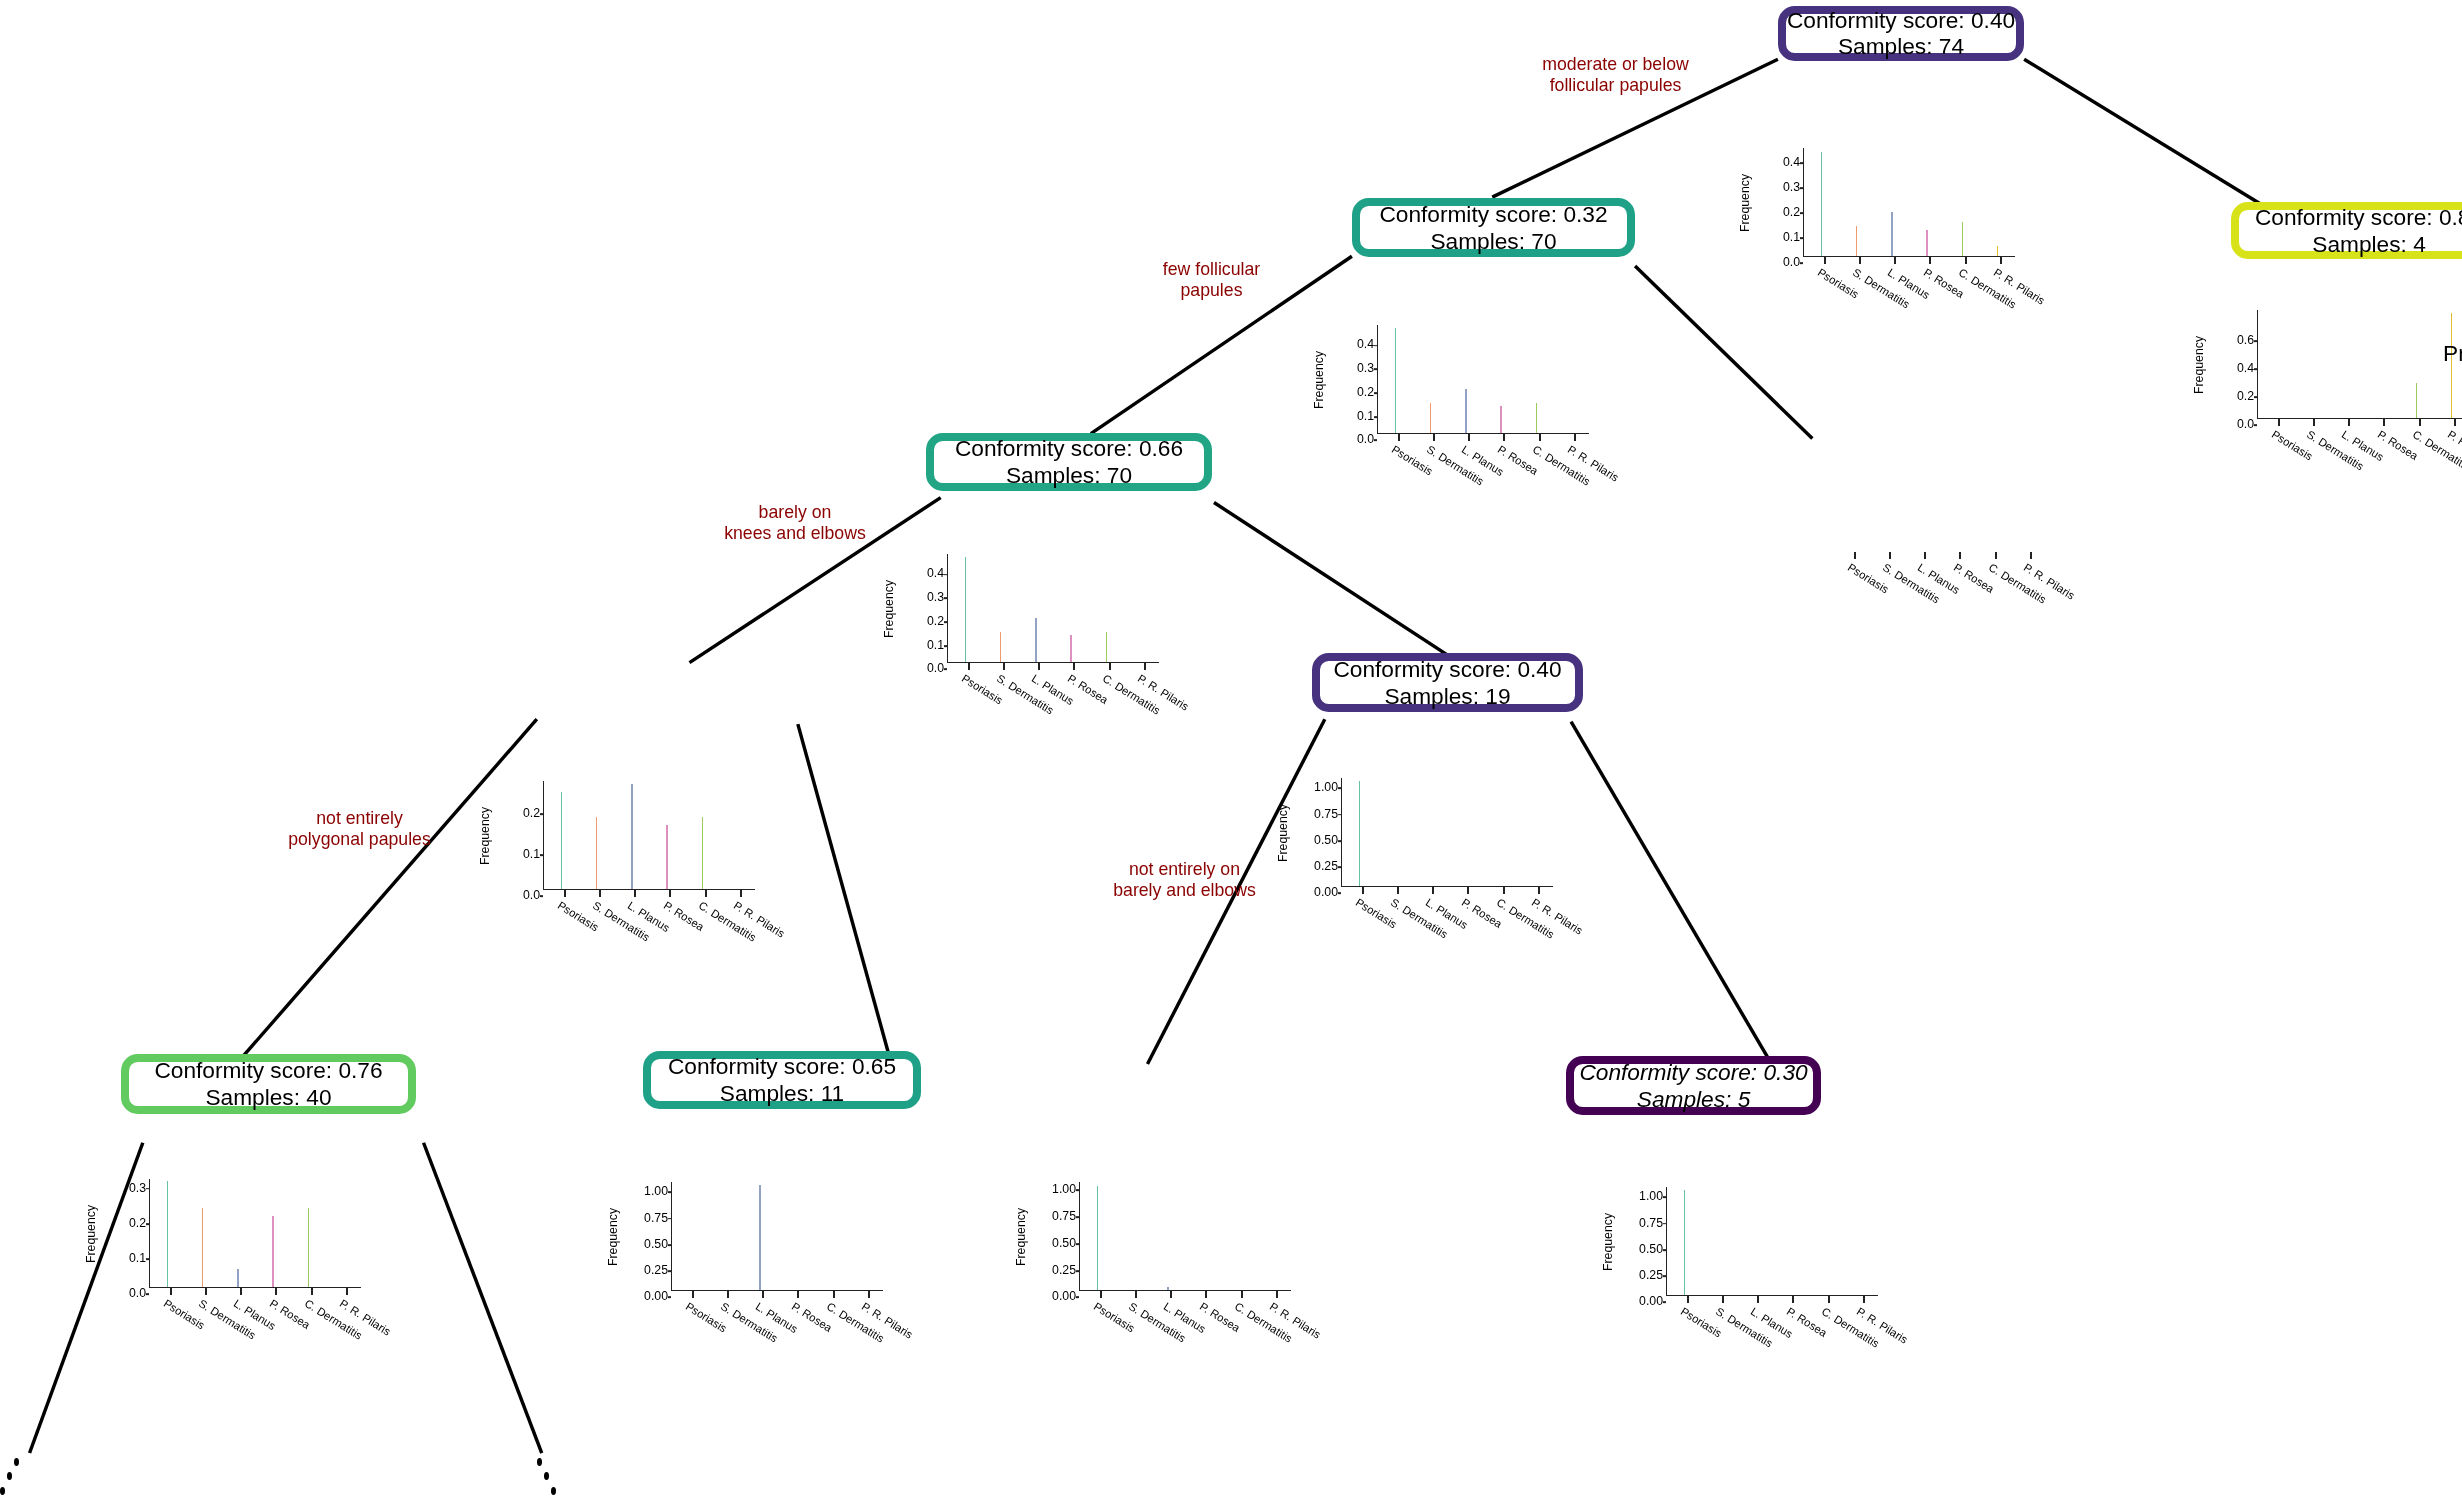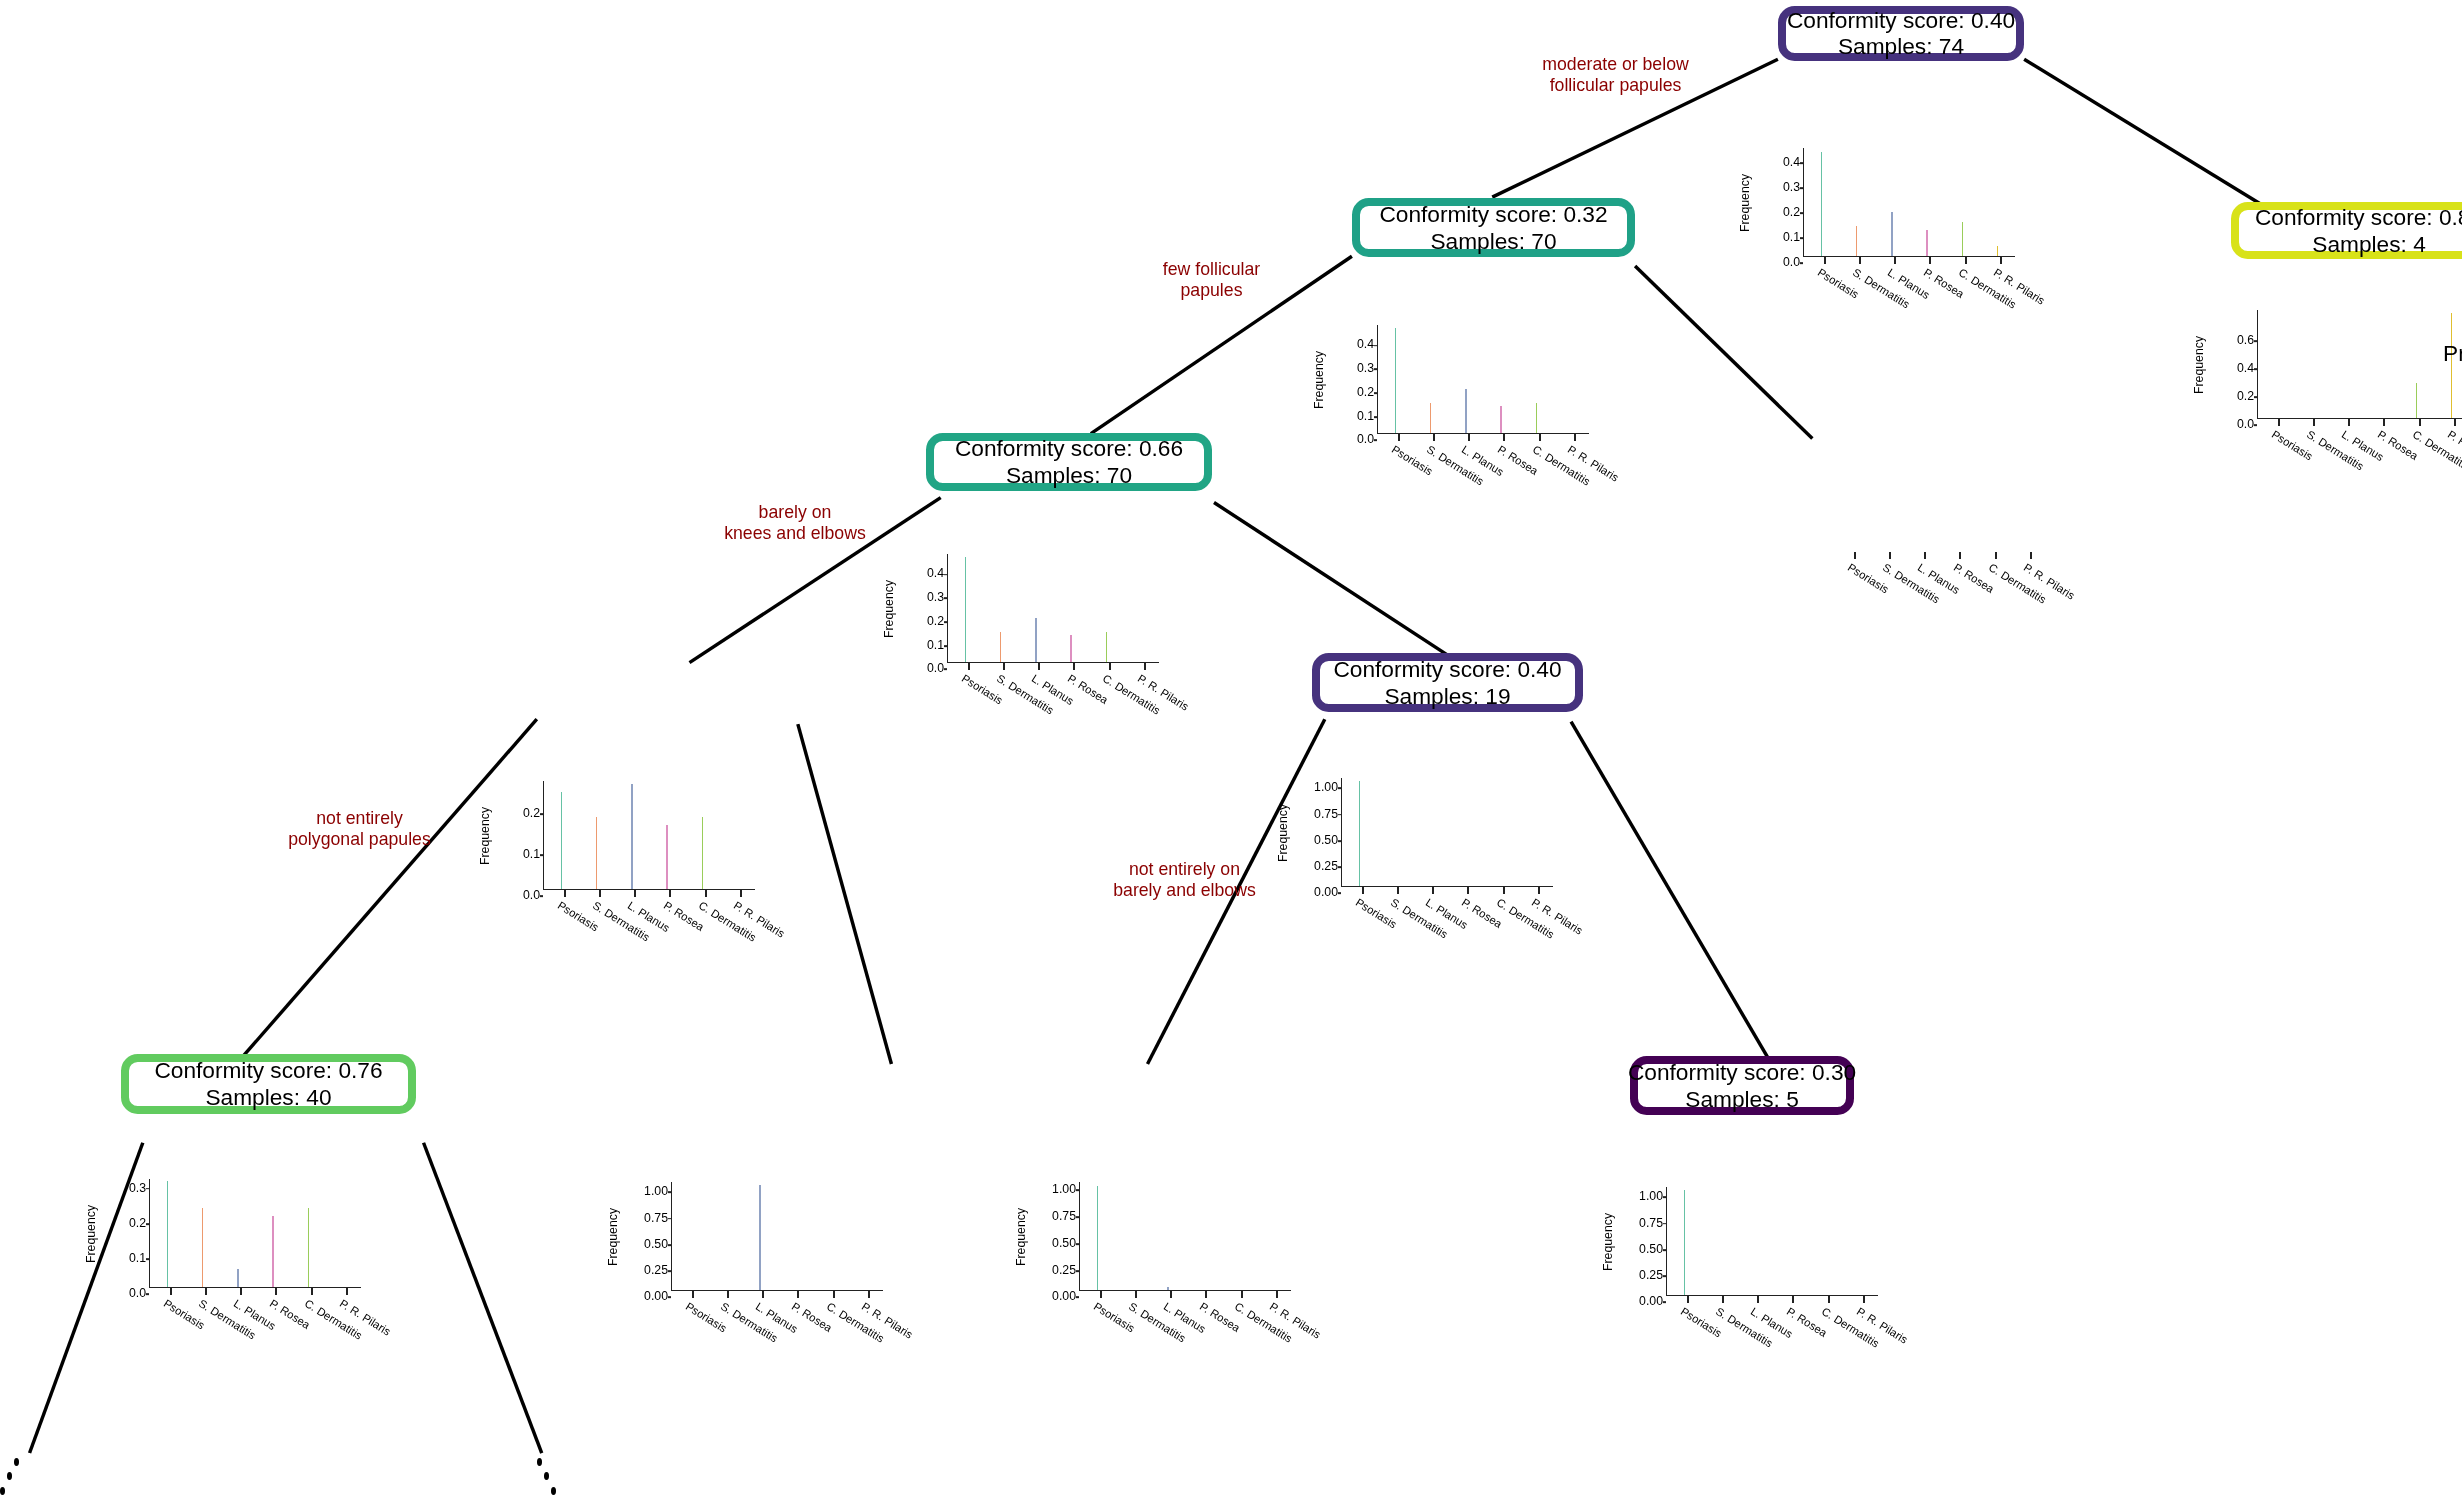--- a/index.html
+++ b/index.html
@@ -82,23 +82,27 @@
   <div class="node" style="left:1312px;top:653px;width:271px;height:59px;border-color:#46327e;">
     <div class="line">Conformity score: 0.40</div>
     <div class="line">Samples: 19</div>
   </div>
 
   <div class="node" style="left:121px;top:1054px;width:295px;height:60px;border-color:#61cb5f;">
     <div class="line">Conformity score: 0.76</div>
     <div class="line">Samples: 40</div>
   </div>
 
-
-
-  <div class="node" style="left:1630px;top:1056px;width:224px;height:59px;border-color:#440154;">
+  <div class="node" style="left:643px;top:1051px;width:278px;height:58px;border-color:#1fa187;">
+    <div class="line">Conformity score: 0.65</div>
+    <div class="line">Samples: 11</div>
+  </div>
+
+
+  <div class="node" style="left:1566px;top:1056px;width:255px;height:59px;border-color:#440154;font-style:italic;">
     <div class="line">Conformity score: 0.30</div>
     <div class="line">Samples: 5</div>
   </div>
 
   <div class="edge-label" style="left:1507px;top:54px;width:217px;">moderate or below
 follicular papules</div>
   <div class="edge-label" style="left:1123px;top:259px;width:177px;">few follicular
 papules</div>
   <div class="edge-label" style="left:689px;top:502px;width:212px;">barely on
 knees and elbows</div>

